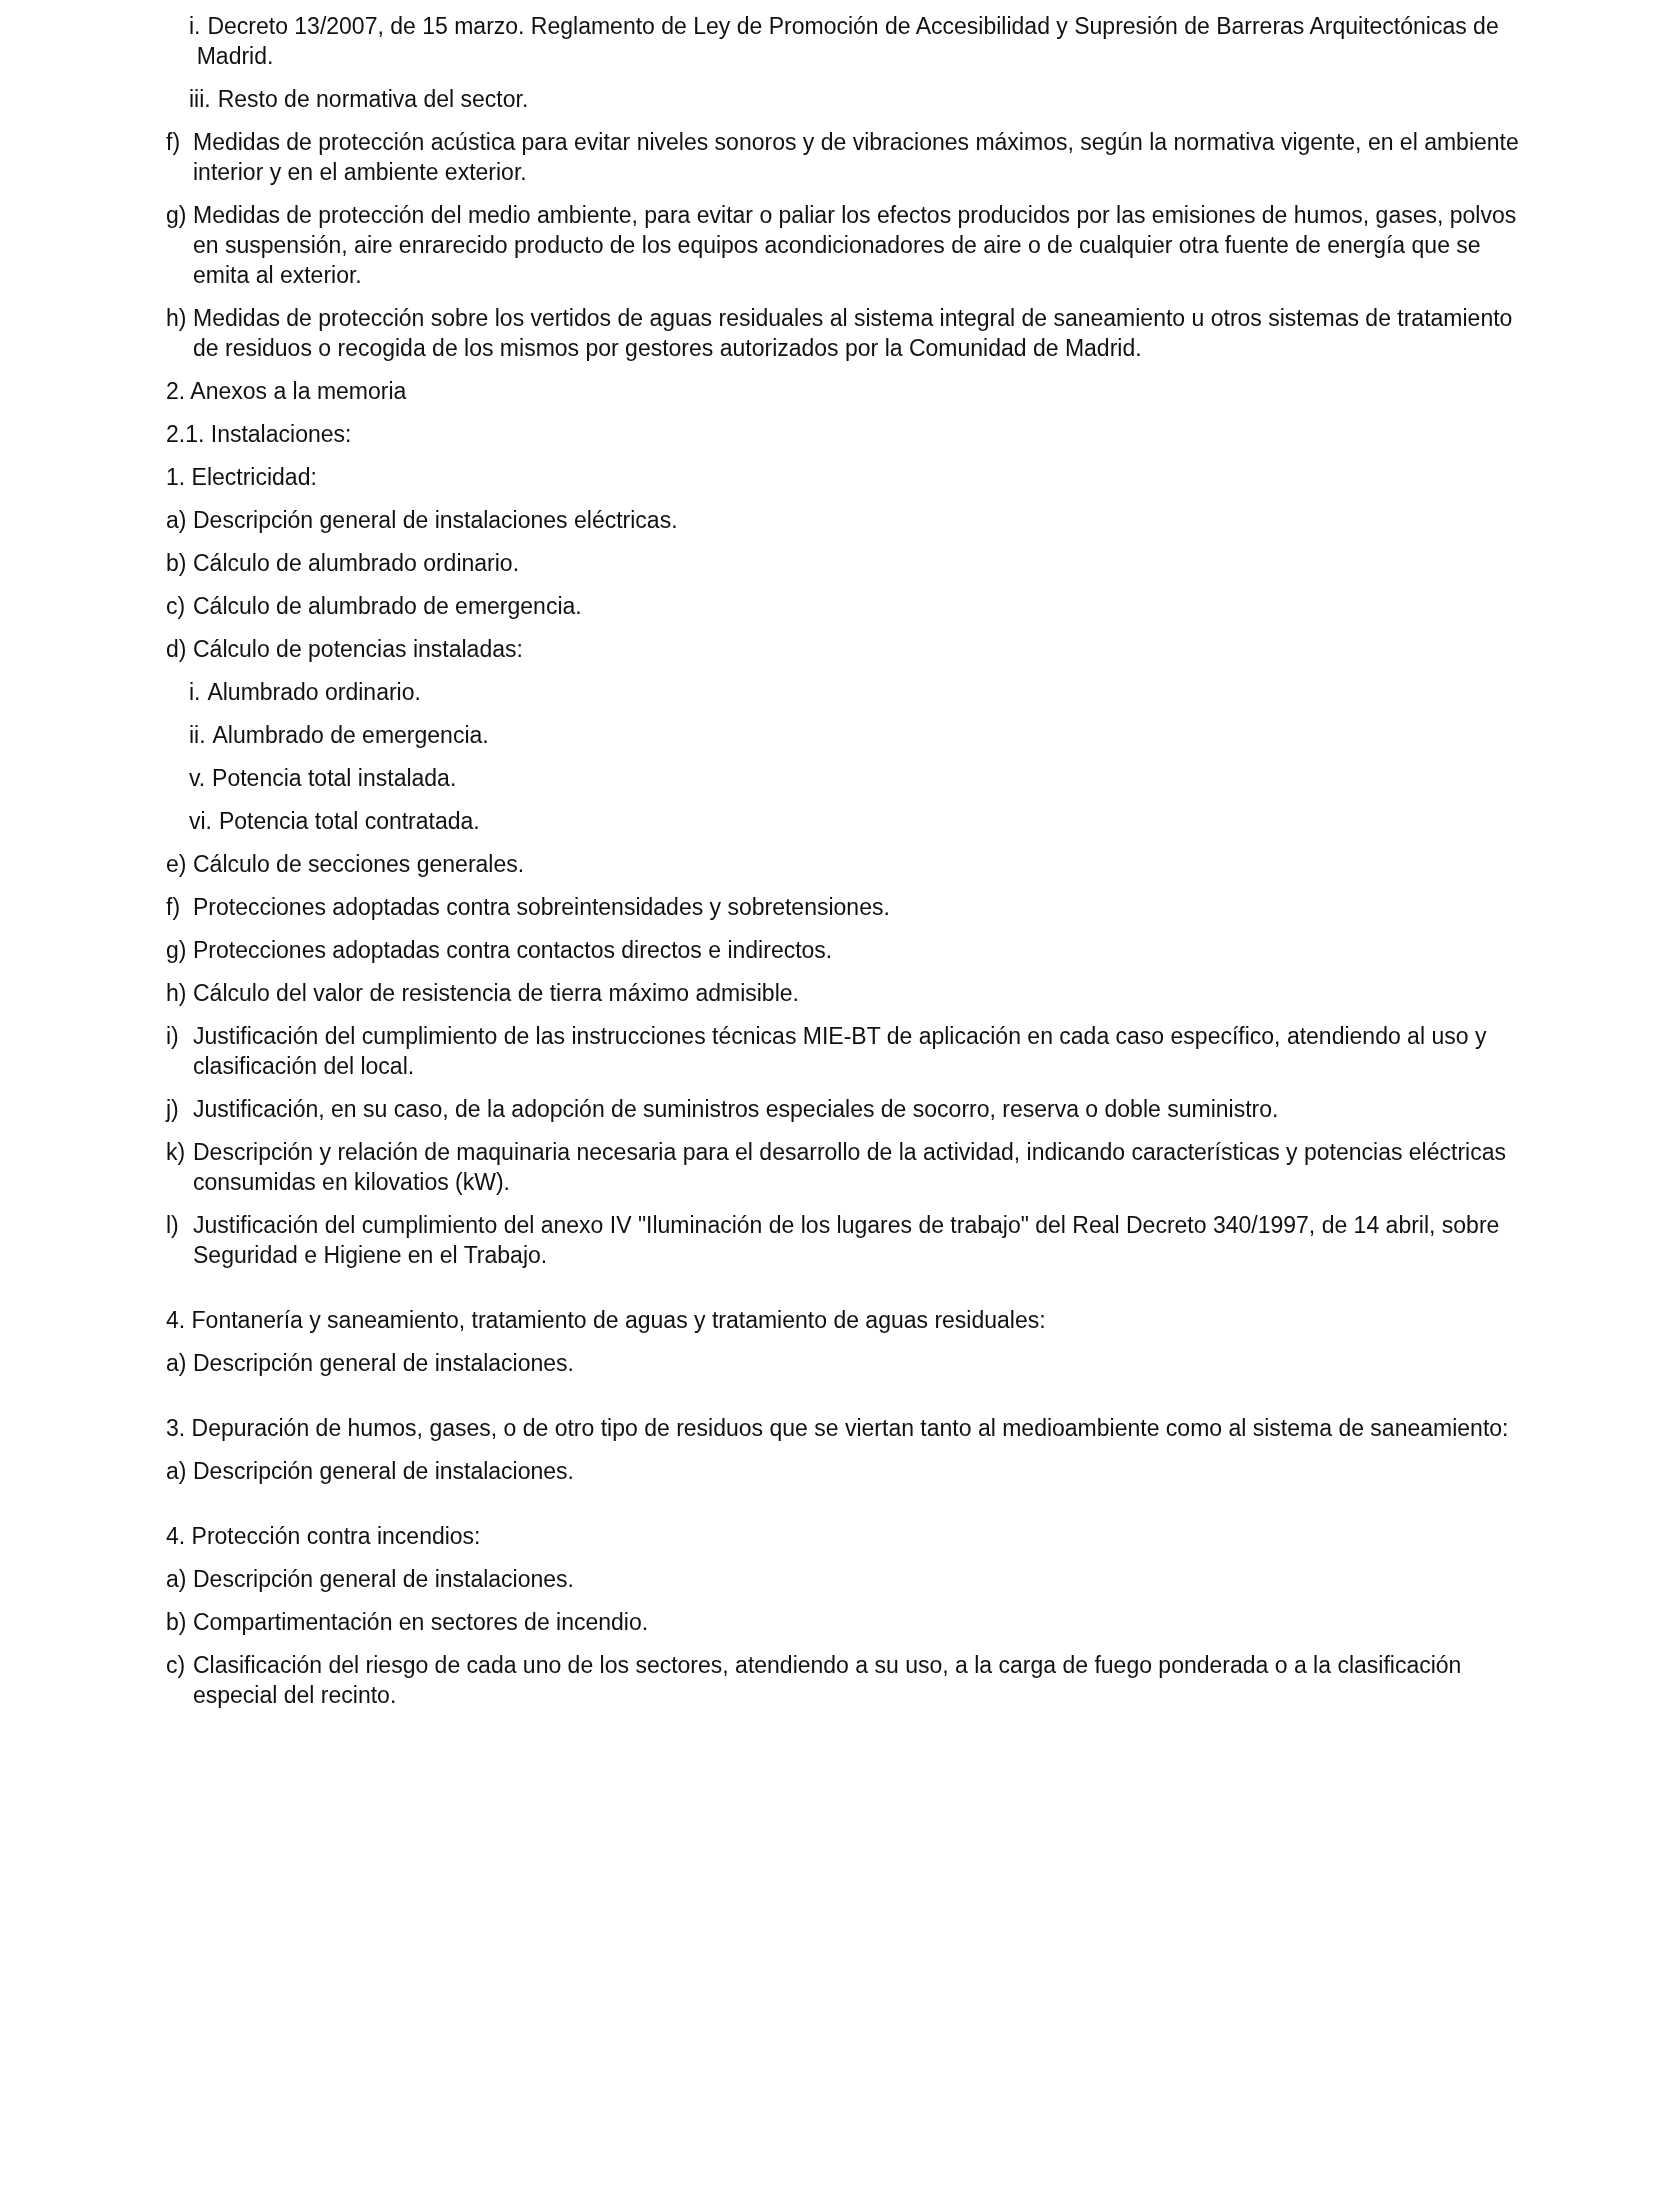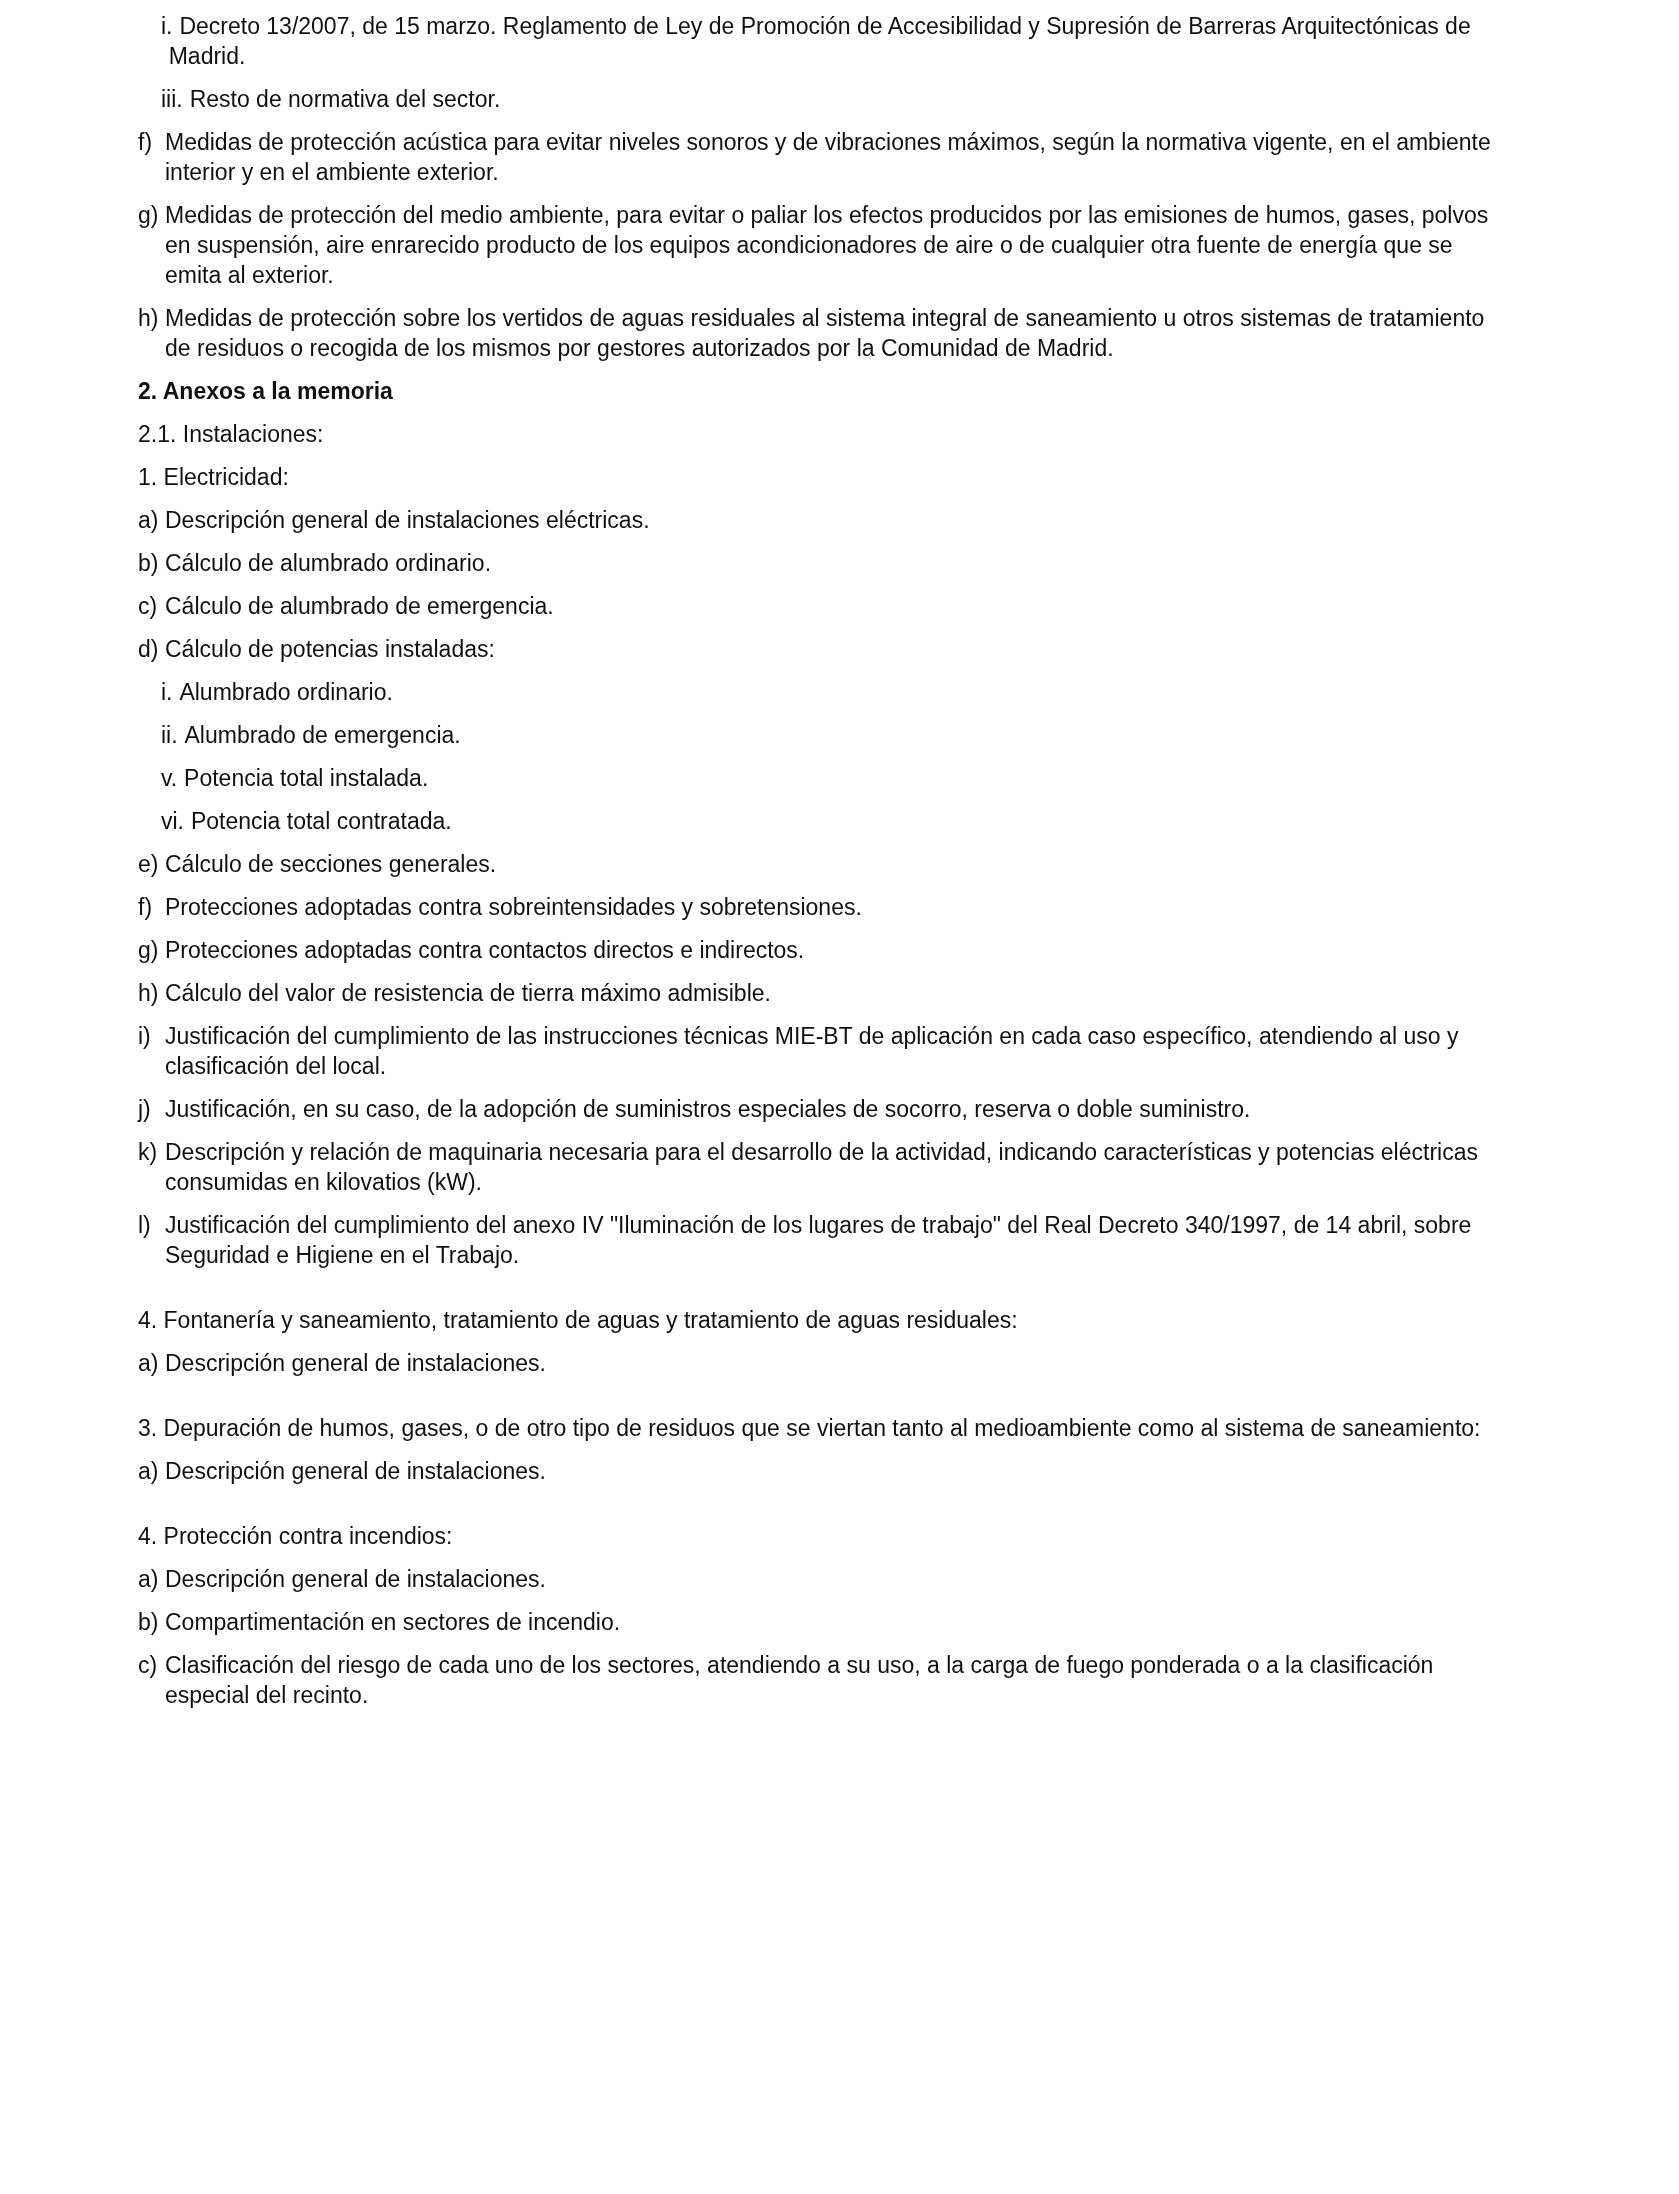--- a/index.html
+++ b/index.html
@@ -9,20 +9,21 @@
     height: 2194px;
     font-family: "Liberation Sans", "DejaVu Sans", sans-serif;
     color: #000000;
   }
   .page {
     width: 1597px;
     height: 2194px;
     background: #ffffff;
     padding: 10.7px 103px 15.3px 111px;
     overflow: hidden;
+    margin-left: 28px;
   }
   .item {
     font-size: 23px;
     line-height: 30px;
     margin-bottom: 13px;
     color: #111111;
   }
   .item.space-before { margin-top: 35px; }
 
   
@@ -37,21 +38,21 @@
   
   .item.roman {
     margin-left: 50px;
     padding-left: 7.7px;
     text-indent: -7.7px;
   }
   .item.roman .marker { margin-right: 6.9px; }
 
   
   .item.para, .item.heading { text-indent: 27px; }
-  .item.heading { font-weight: bold; }
+  .item.heading { font-weight: normal; }
 </style>
 </head>
 <body>
 
 <div class="page">
   <div id="doc">
       <div class="item roman"><span class="marker">i.</span><span class="text">Decreto 13/2007, de 15 marzo. Reglamento de Ley de Promoción de Accesibilidad y Supresión de Barreras Arquitectónicas de Madrid.</span></div>
       <div class="item roman"><span class="marker">iii.</span><span class="text">Resto de normativa del sector.</span></div>
       <div class="item letter">
         <span class="marker">f)</span>

